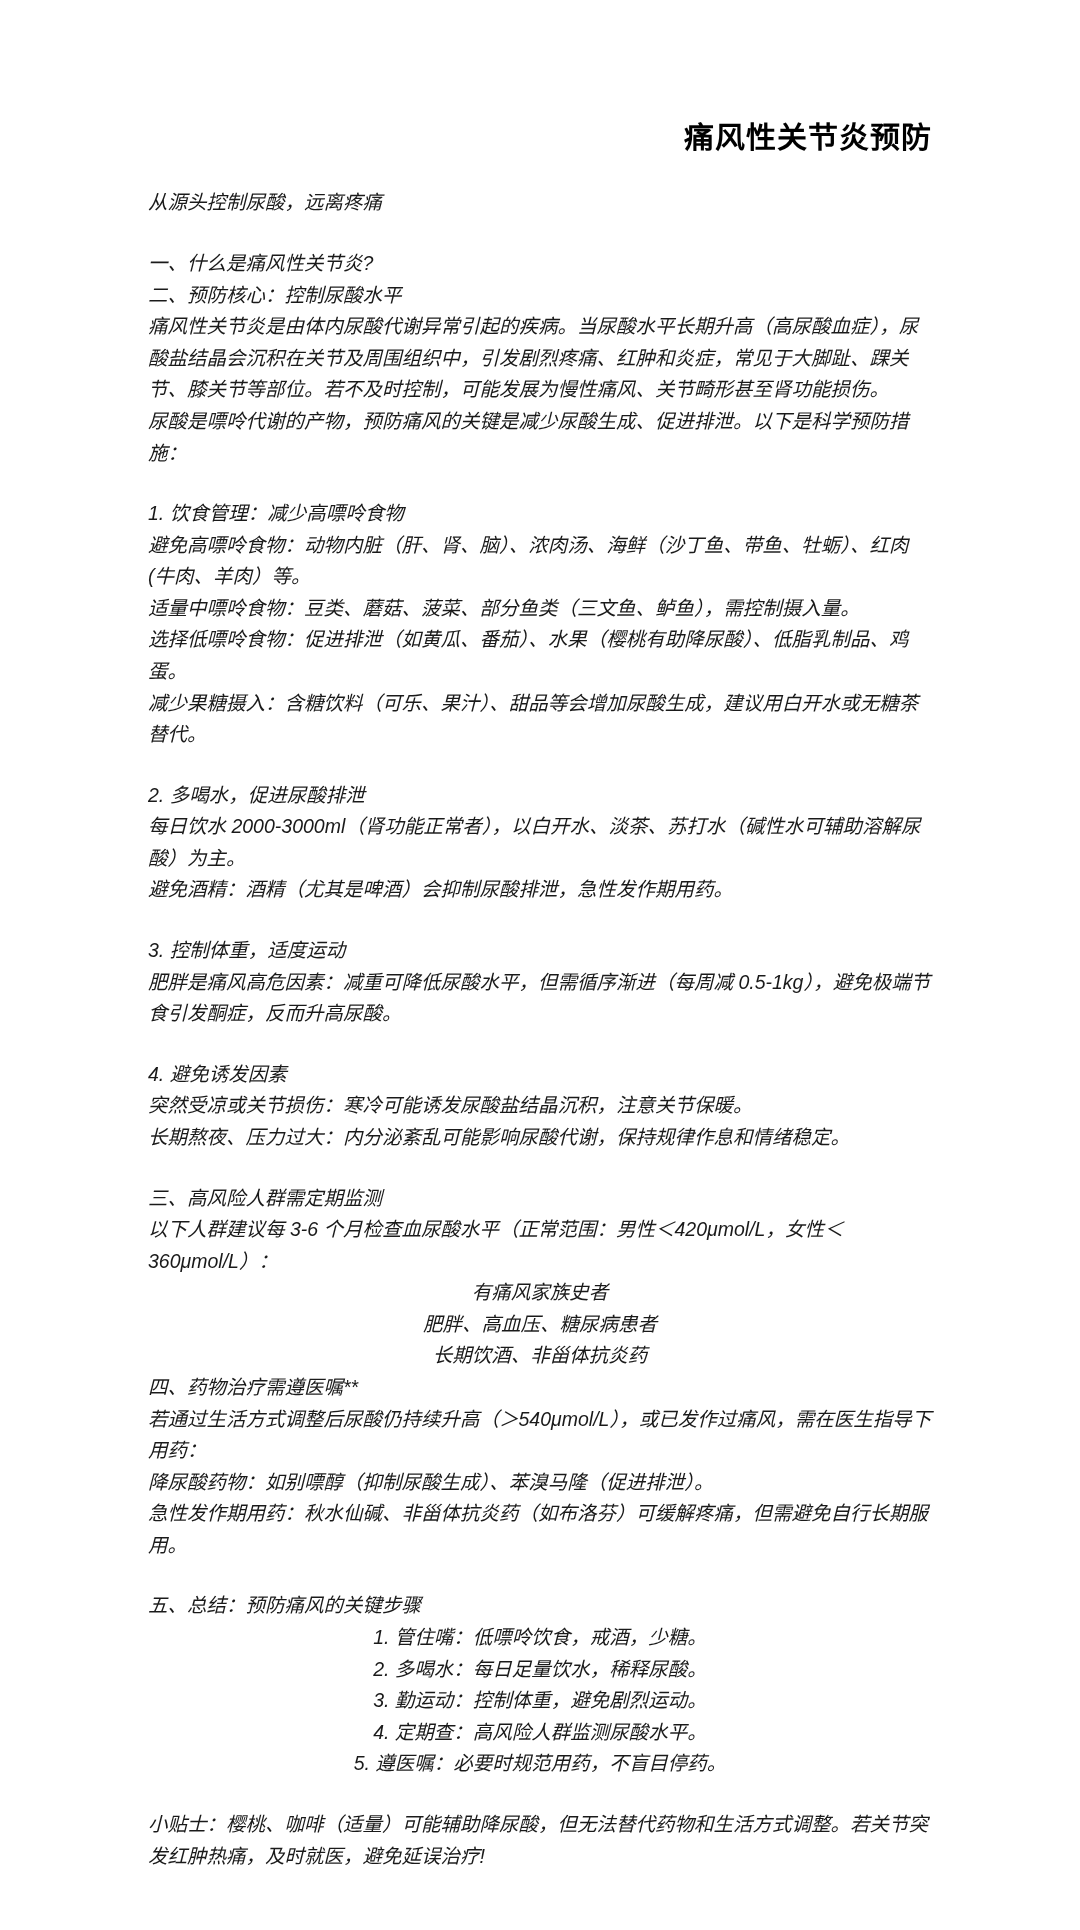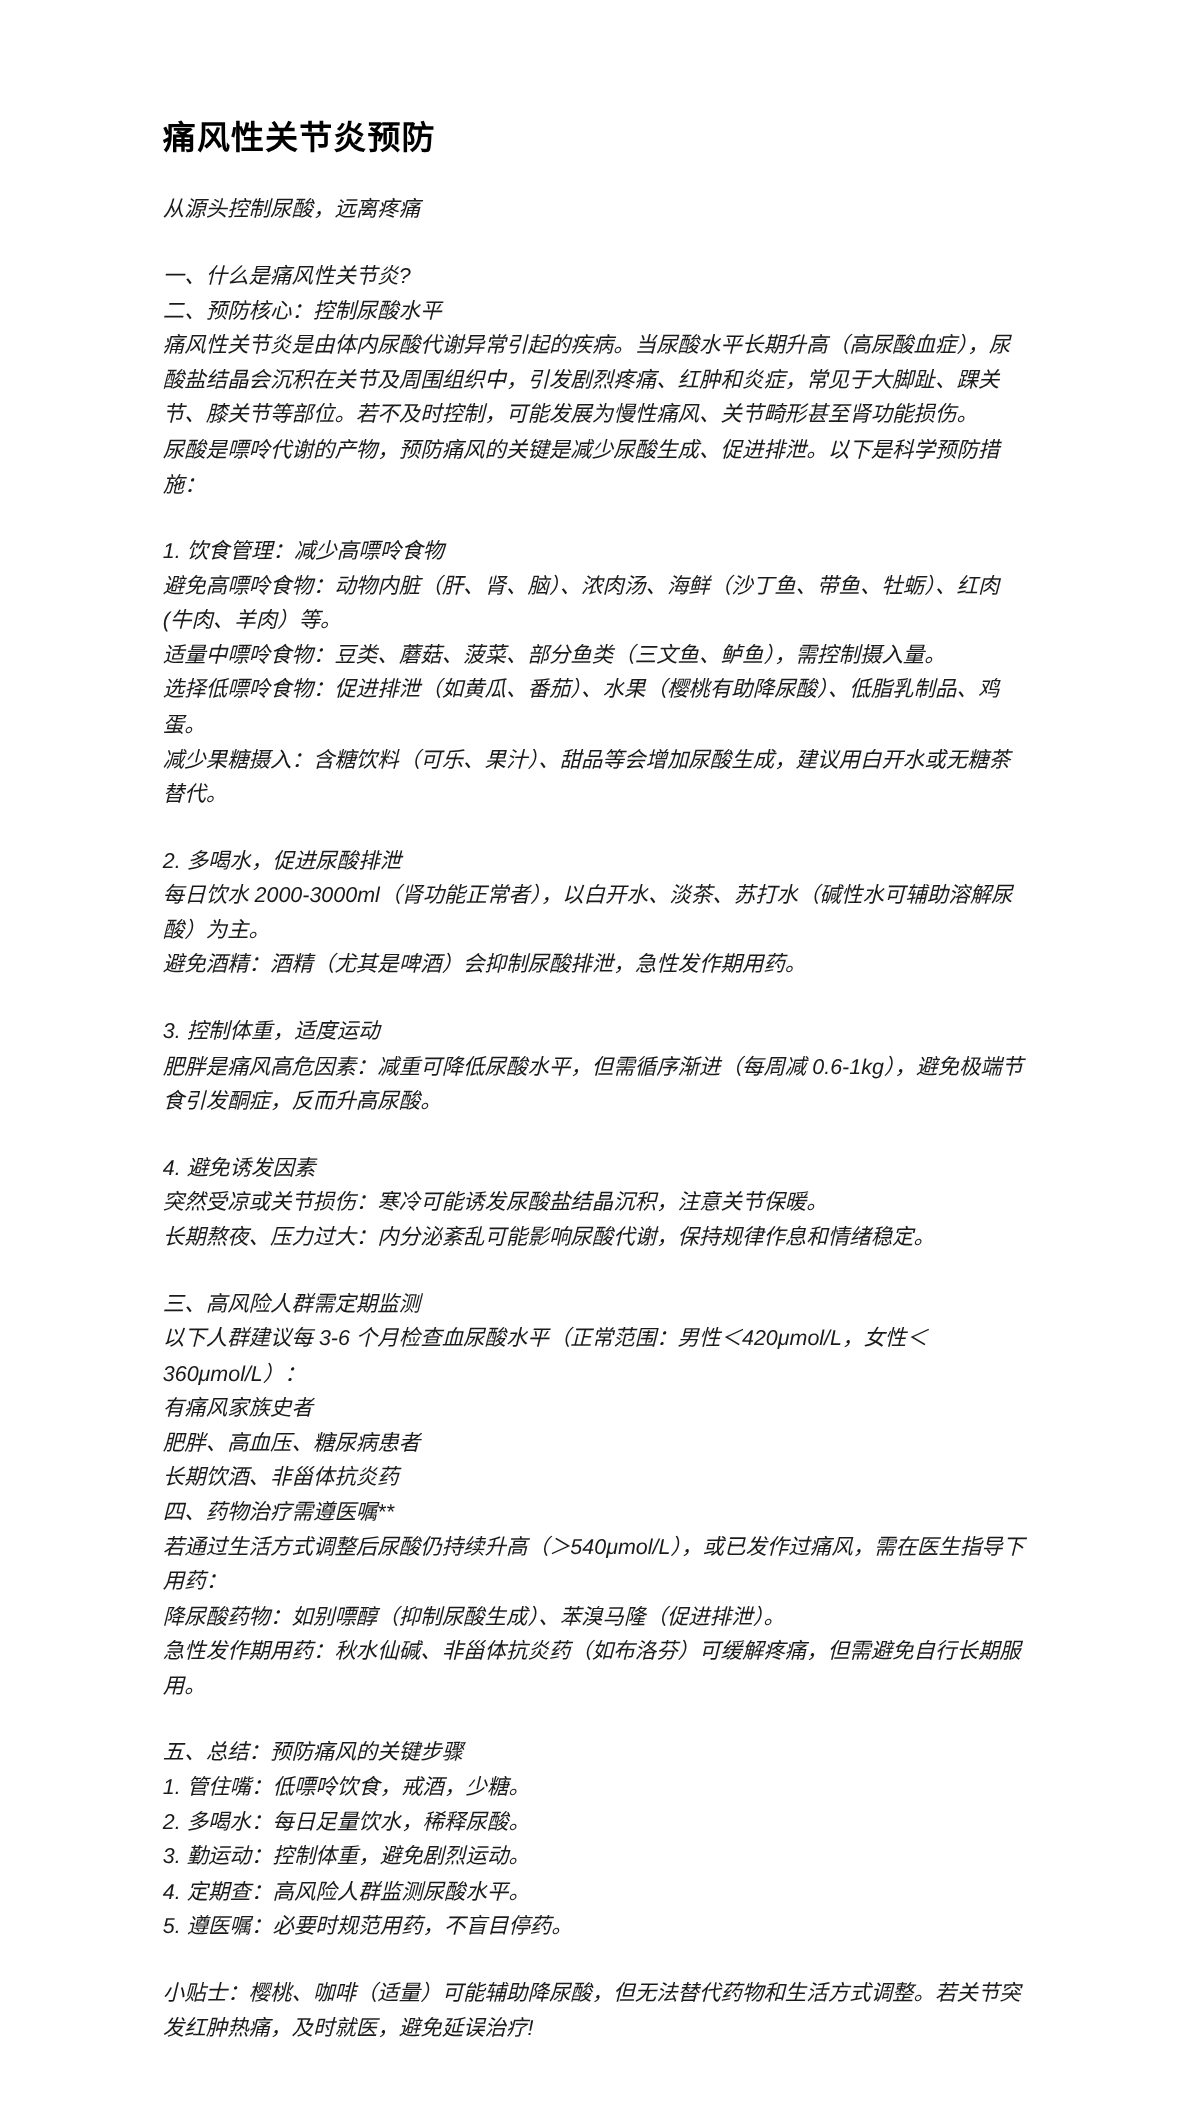--- a/index.html
+++ b/index.html
@@ -18,23 +18,23 @@
     width: 1080px;
     min-height: 1930px;
     margin: 0 auto;
     background: #ffffff;
     box-sizing: border-box;
     padding: 106px 148px 60px 148px;
   }
   .doc-title {
     font-size: 30px;
     font-weight: bold;
-    text-align: left;
+    text-align: right;
     letter-spacing: 1px;
-    margin: 0 0 28px 0;
+    margin: 12px 0 28px 0;
     line-height: 1.35;
     color: #000000;
   }
   .body-block {
     font-size: 19.5px;
     line-height: 1.62;
     text-align: left;
     word-break: break-word;
     color: #1a1a1a;
   }
@@ -47,20 +47,21 @@
     margin-top: 0;
   }
   .spacer-lg {
     height: 30px;
   }
   .spacer-sm {
     height: 29px;
   }
   .list-line {
     display: block;
+    text-align: center;
   }
 </style>
 </head>
 <body>
 
 <div class="page">
 
   <h1 class="doc-title">痛风性关节炎预防</h1>
 
   <div class="body-block">
@@ -94,21 +95,21 @@
     <p class="para">2. 多喝水，促进尿酸排泄</p>
 
     <p class="para">每日饮水 2000-3000ml（肾功能正常者），以白开水、淡茶、苏打水（碱性水可辅助溶解尿酸）为主。</p>
 
     <p class="para">避免酒精：酒精（尤其是啤酒）会抑制尿酸排泄，急性发作期用药。</p>
 
     <div class="spacer-sm"></div>
 
     <p class="para">3. 控制体重，适度运动</p>
 
-    <p class="para">肥胖是痛风高危因素：减重可降低尿酸水平，但需循序渐进（每周减 0.6-1kg），避免极端节食引发酮症，反而升高尿酸。</p>
+    <p class="para">肥胖是痛风高危因素：减重可降低尿酸水平，但需循序渐进（每周减 0.5-1kg），避免极端节食引发酮症，反而升高尿酸。</p>
 
 
     <div class="spacer-sm"></div>
 
     <p class="para">4. 避免诱发因素</p>
 
     <p class="para">突然受凉或关节损伤：寒冷可能诱发尿酸盐结晶沉积，注意关节保暖。</p>
 
     <p class="para">长期熬夜、压力过大：内分泌紊乱可能影响尿酸代谢，保持规律作息和情绪稳定。</p>
 

